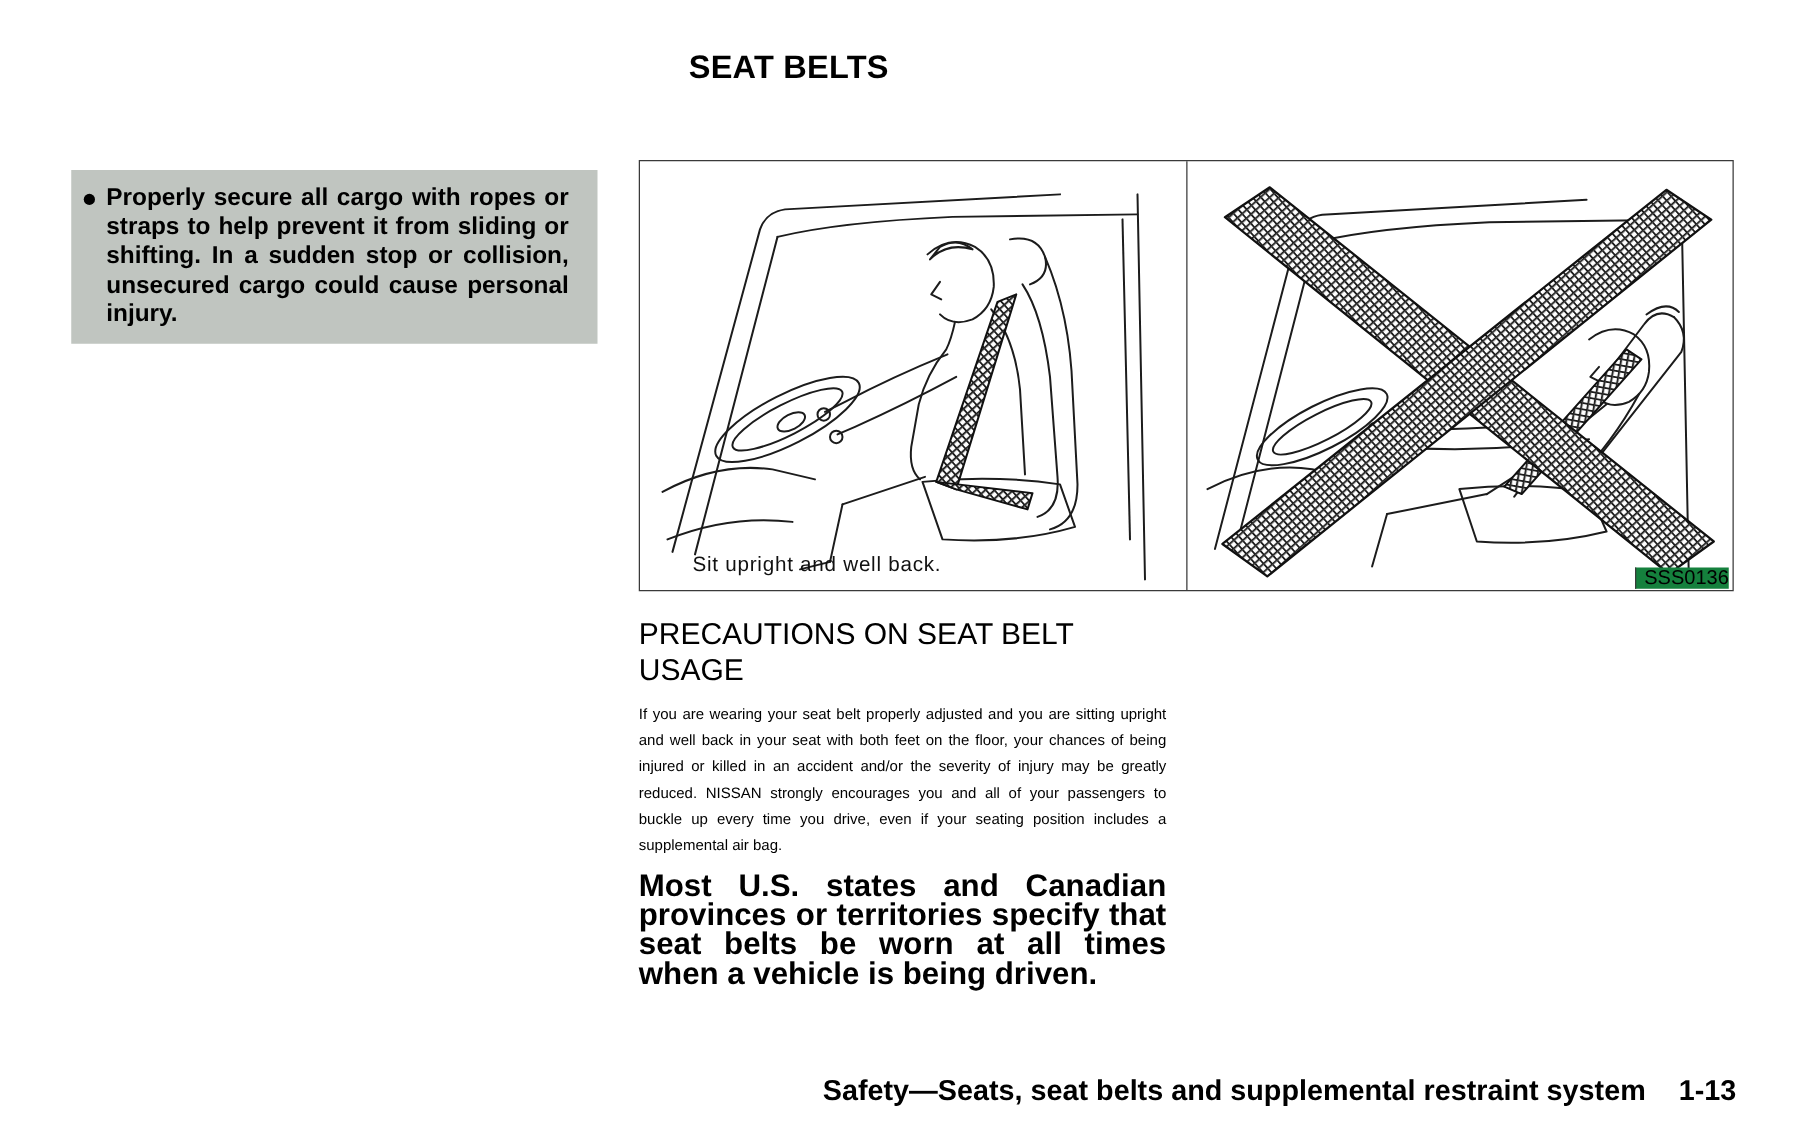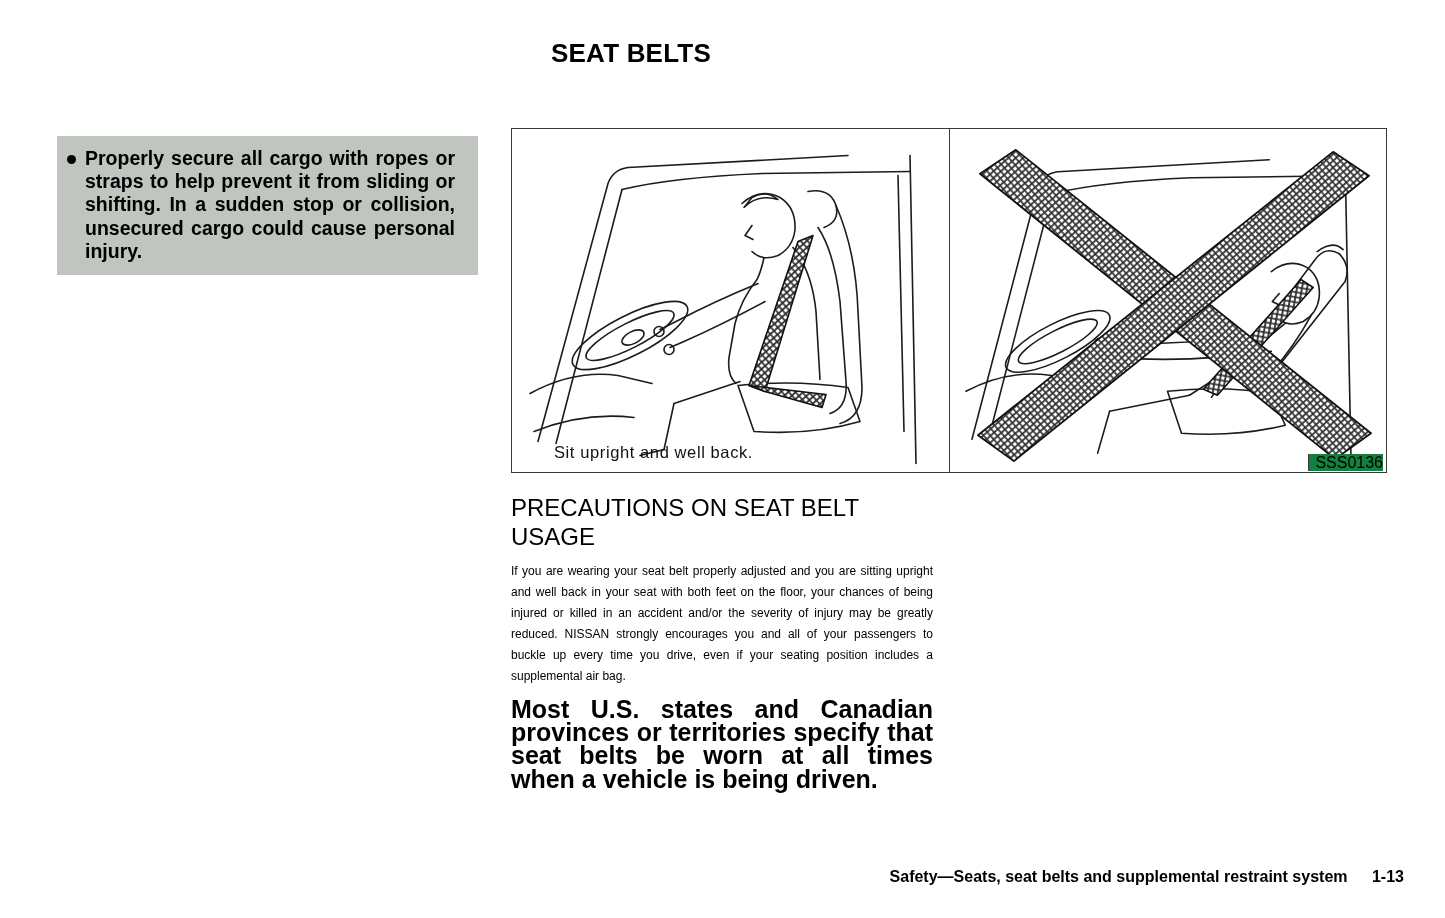--- a/index.html
+++ b/index.html
@@ -105,23 +105,23 @@
   .bold-para {
     font-size:25px;
     line-height:23.2px;
     text-align:justify;
     font-weight:bold;
   }
 
   
   .footer {
     position:absolute;
-    right:41px; bottom:32px;
-    font-weight:bold;
-    font-size:16px;
+    right:56px; bottom:32px;
+    font-weight:bold;
+    font-size:23px;
     white-space:nowrap;
   }
   .footer .page-num { margin-left:20px; }
 </style>
 </head>
 <body>
 
 <h1 class="page-title">SEAT BELTS</h1>
 
 <aside class="warn-box">

